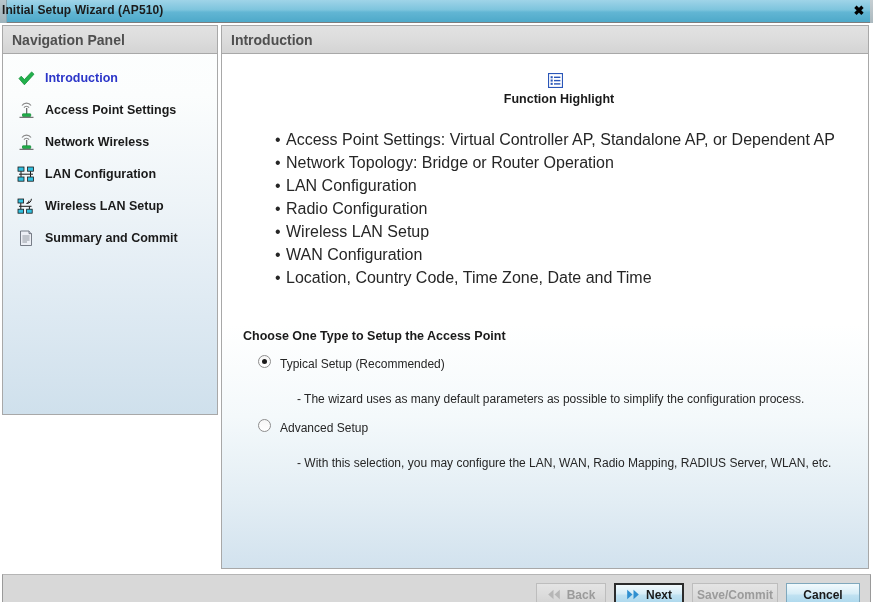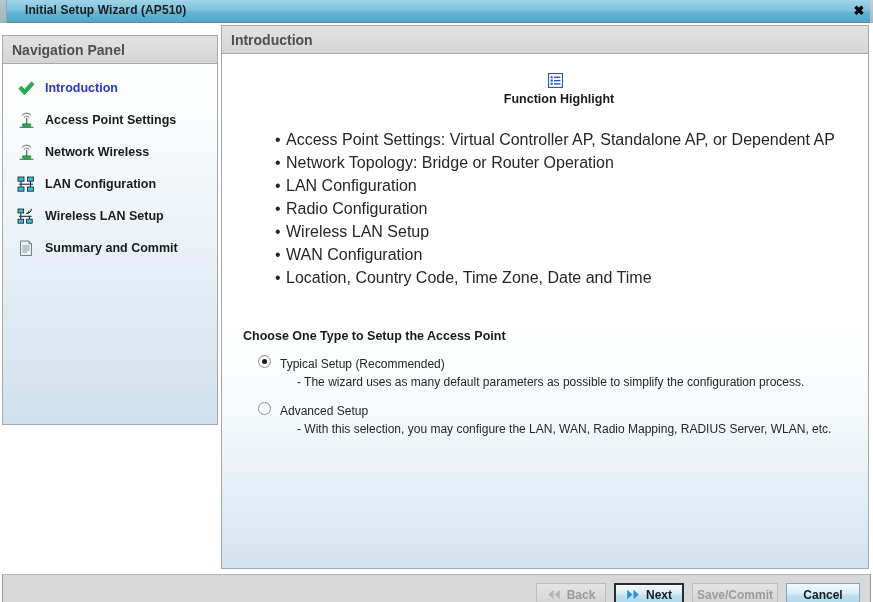--- a/index.html
+++ b/index.html
@@ -34,21 +34,21 @@
   .titlebar-left-cap {
     position: absolute;
     left: 0; top: 0;
     width: 7px; height: 23px;
     background: linear-gradient(to bottom, #b9c6cc 0%, #9fb3bb 100%);
     border-right: 1px solid #8ba6b1;
     box-sizing: border-box;
   }
   .titlebar-title {
     position: absolute;
-    left: 25px;
+    left: 2px;
     top: 3px;
     font-size: 12px;
     font-weight: bold;
     color: #1b1b1b;
     letter-spacing: 0.1px;
     white-space: nowrap;
   }
   .titlebar-close {
     position: absolute;
     right: 4px;
@@ -78,21 +78,21 @@
     width: 873px;
     height: 579px;
     background: #ffffff;
     box-sizing: border-box;
   }
 
   
   .nav-panel {
     position: absolute;
     left: 2px;
-    top: 12px;
+    top: 2px;
     width: 216px;
     height: 390px;
     border: 1px solid #a8a8a8;
     box-sizing: border-box;
     background: linear-gradient(to bottom, #fdfefe 0%, #fbfdfd 18%, #eef4f8 45%, #dde9f2 75%, #cfe0ec 100%);
     overflow: hidden;
   }
   .panel-header {
     height: 28px;
     background: linear-gradient(to bottom, #e2e2e2 0%, #dcdcdc 50%, #d4d4d4 100%);
@@ -222,21 +222,21 @@
   .radio-label {
     font-size: 12px;
     color: #262626;
     line-height: 15px;
     white-space: nowrap;
   }
   .radio-desc {
     font-size: 12px;
     color: #262626;
     line-height: 17px;
-    margin-top: 2px;
+    margin-top: 19px;
     margin-left: 17px;
     white-space: nowrap;
   }
 
   
   .button-bar {
     position: absolute;
     left: 2px;
     top: 551px;
     width: 869px;

